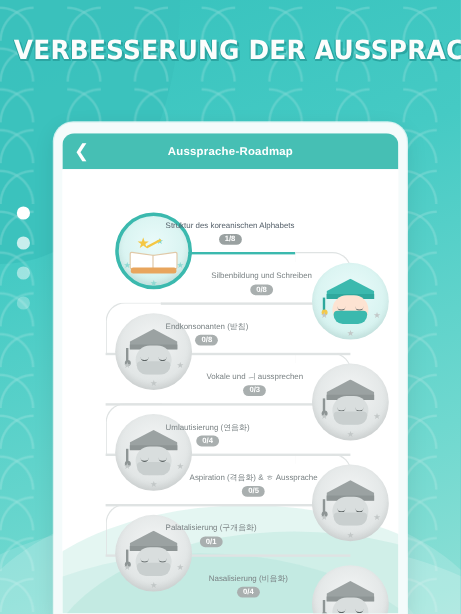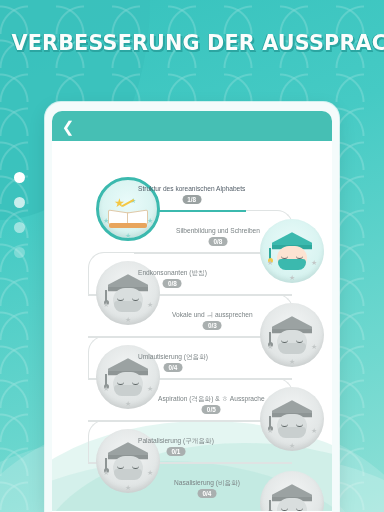--- a/index.html
+++ b/index.html
@@ -148,20 +148,21 @@
   <div class="dot d2"></div>
   <div class="dot d3"></div>
   <div class="dot d4"></div>
 </div>
 
 <div id="device">
   <div id="screen">
 
     <div id="appbar">
       <div id="back">❮</div>
+      <div id="apptitle">Aussprache-Roadmap</div>
     </div>
 
     <div id="roadmap">
       <div class="map-waves"></div>
       <div class="map-waves b"></div>
       <div class="map-waves c"></div>
 
       <div class="bar on" style="left:76px;top:69px;width:118px;"></div>
       <div class="conn right" style="left:194px;top:69px;width:46px;height:42px;"></div>
       <div class="bar" style="left:82px;top:111px;width:158px;"></div>

